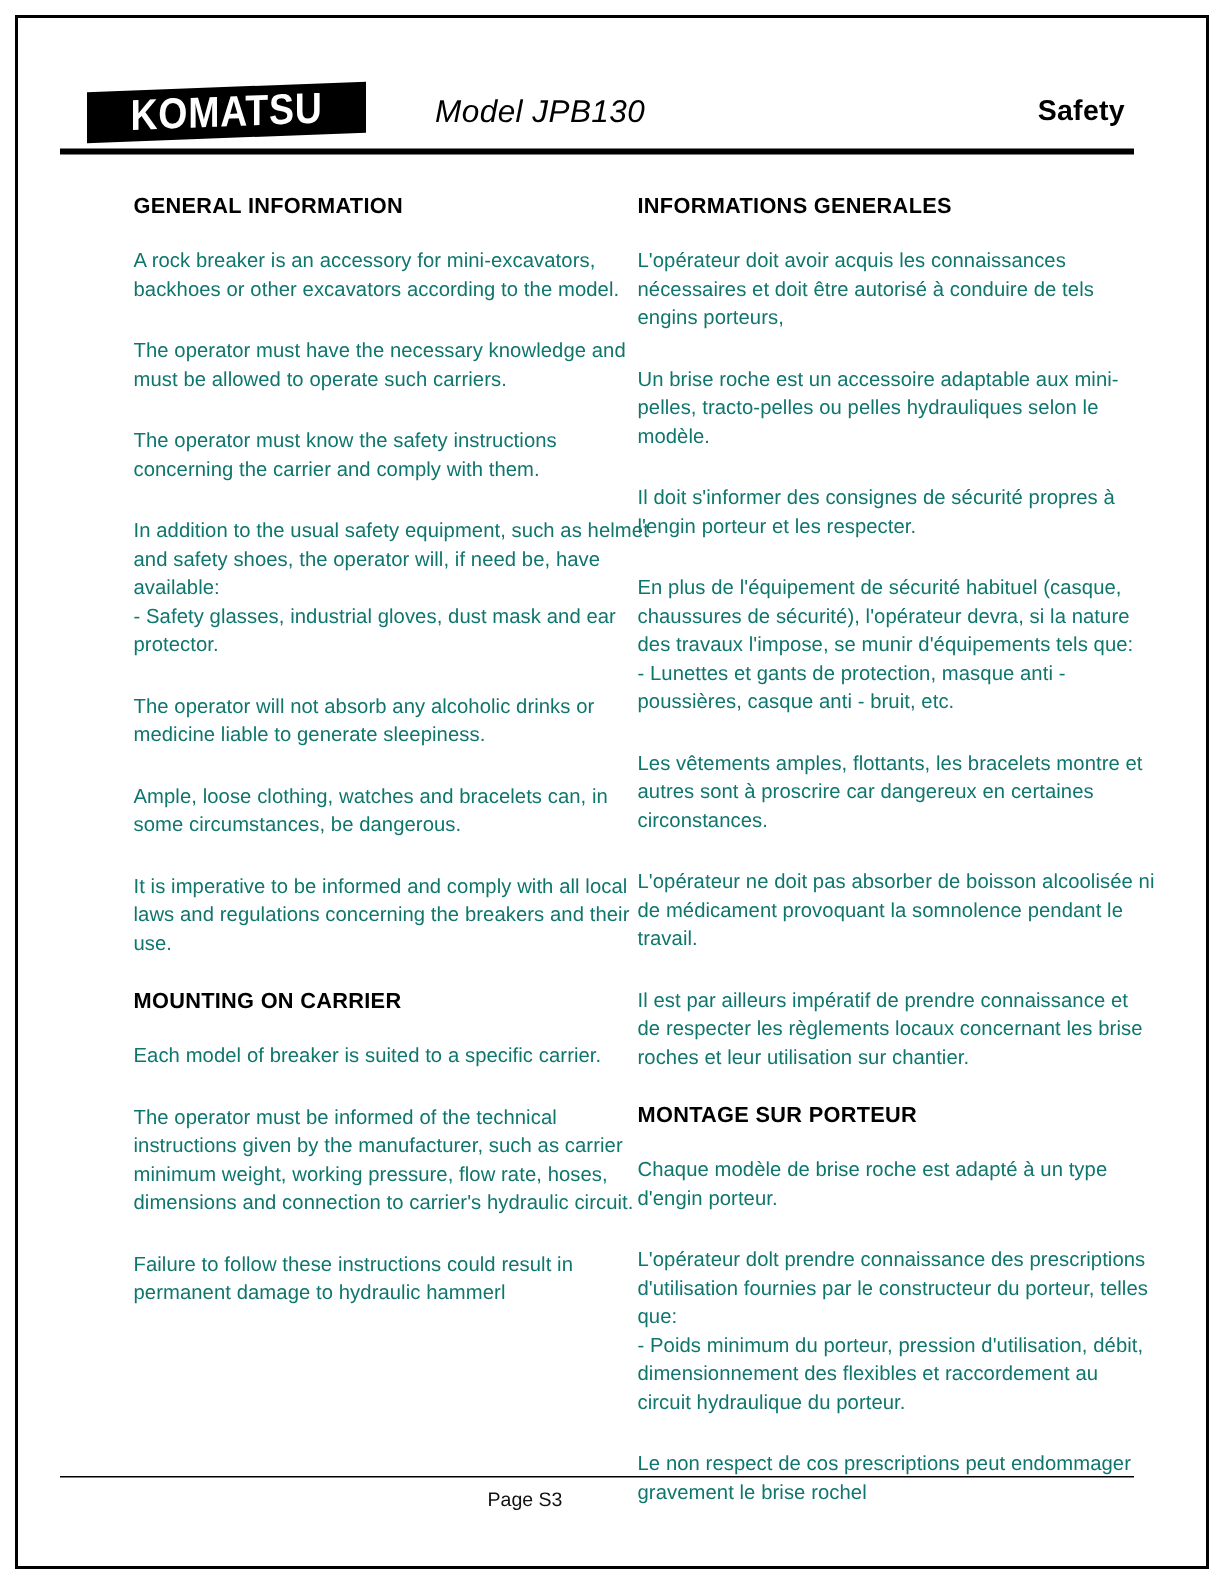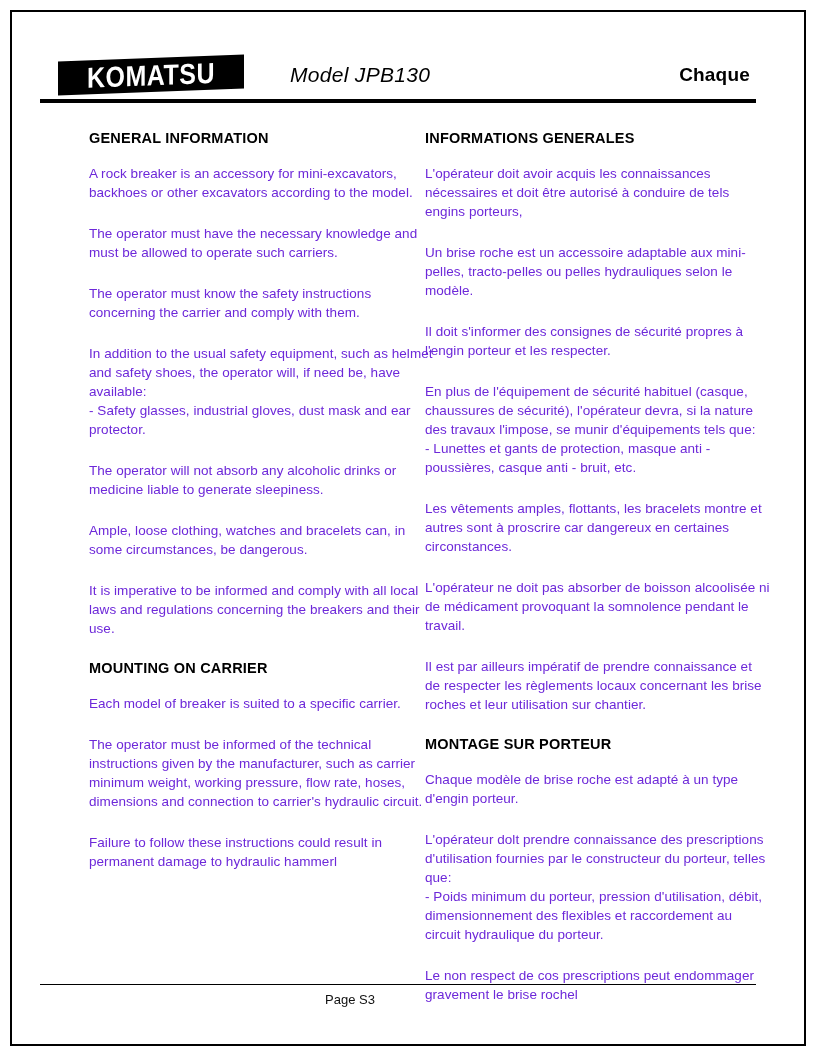--- a/index.html
+++ b/index.html
@@ -99,21 +99,21 @@
     font-size: 14.5px;
     font-weight: bold;
     color: #000;
     margin: 0 0 18px 0;
     letter-spacing: 0.2px;
   }
 
   p.para {
     font-size: 13.5px;
     line-height: 19px;
-    color: #6d28d9;
+    color: #0f766e;
     margin: 0 0 22px 0;
     letter-spacing: 0.05px;
   }
 
   
   .watermark {
     position: absolute;
     left: 152px;
     top: 352px;
     font-size: 24px;
@@ -146,21 +146,21 @@
 <body>
 
 <div class="page">
   <div class="page-border"></div>
 
   <div class="header">
     <div class="logo">
       <span class="logo-text">KOMATSU</span>
     </div>
     <div class="header-model">Model JPB130</div>
-    <div class="header-section">Chaque</div>
+    <div class="header-section">Safety</div>
     <div class="header-rule"></div>
   </div>
 
   <div class="col col-left">
     <h2 class="sec-title">GENERAL INFORMATION</h2>
     <p class="para">A rock breaker is an accessory for mini-excavators, backhoes or other excavators according to the model.</p>
     <p class="para">The operator must have the necessary knowledge and must be allowed to operate such carriers.</p>
     <p class="para">The operator must know the safety instructions concerning the carrier and comply with them.</p>
     <p class="para" style="white-space:pre-line;">In addition to the usual safety equipment, such as helmet and safety shoes, the operator will, if need be, have available:
 - Safety glasses, industrial gloves, dust mask and ear protector.</p>

